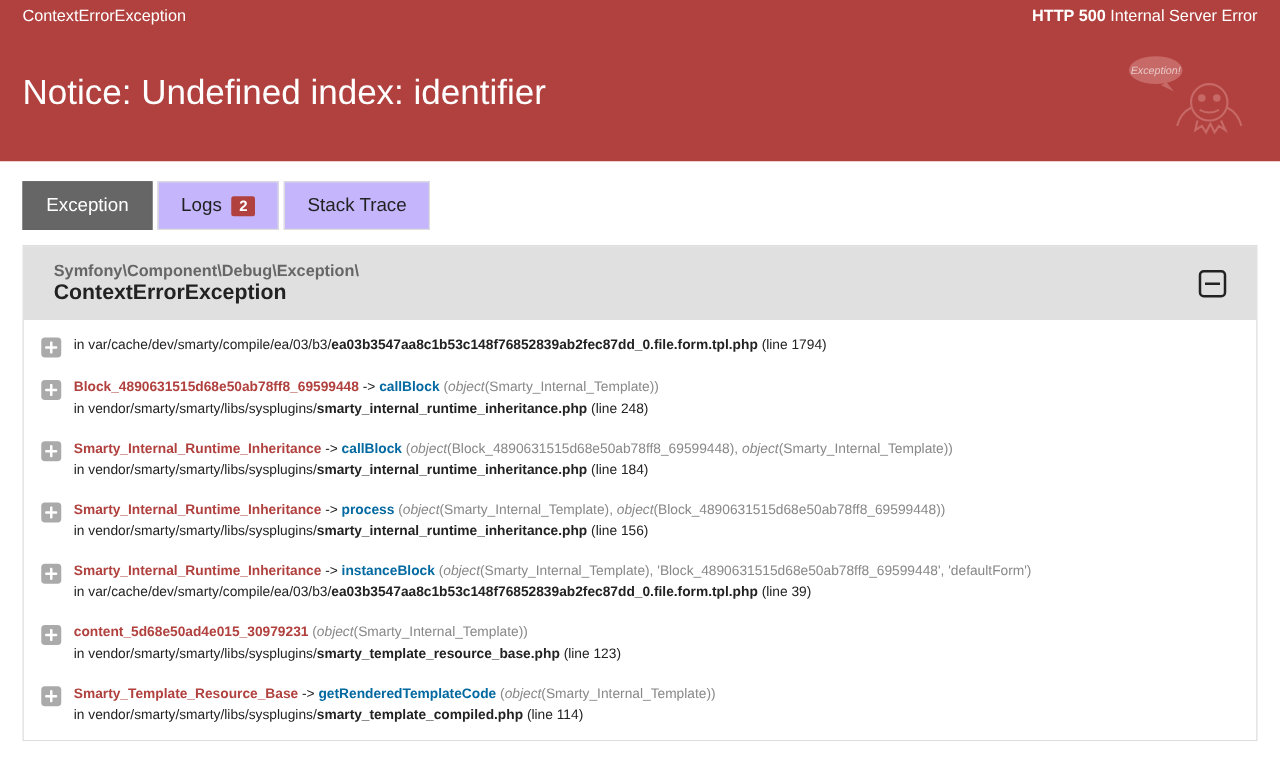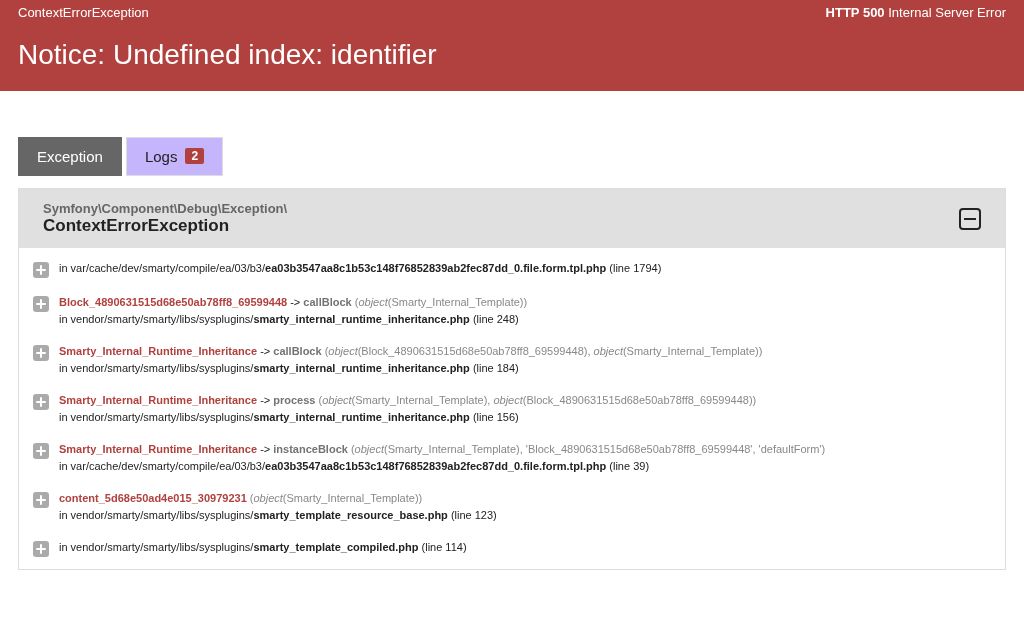--- a/index.html
+++ b/index.html
@@ -42,23 +42,22 @@
   padding: 16px 18px 0 18px;
   gap: 4px;
 }
 .tab {
   padding: 10px 18px;
   font-size: 15px;
   cursor: pointer;
   border: 1px solid transparent;
   background: #fff;
   display: flex;
-  align-items: flex-start;
+  align-items: flex-end;
   gap: 8px;
-  margin-top: 30px;
 }
 .tab.active {
   background: #666;
   color: #fff;
   border-color: #666;
 }
 .tab.inactive {
   background: #c4b5fd;
   border-color: #ddd;
   color: #222;
@@ -128,51 +127,70 @@
   align-items: center;
   justify-content: center;
   margin-top: 2px;
   cursor: pointer;
 }
 .expand-icon svg { width: 10px; height: 10px; }
 .trace-body { flex: 1; }
 .trace-call { color: #222; }
 .trace-class { color: #b0413e; font-weight: 700; }
 .trace-arrow { color: #222; }
-.trace-method { color: #737373; font-weight: 700; }
+.trace-method { color: #0369a1; font-weight: 700; }
 .trace-args { color: #888; }
 .trace-args .kw { font-style: italic; }
 .trace-loc { color: #222; }
 .trace-loc .path-pre { font-weight: 400; }
 .trace-loc .path-bold { font-weight: 700; }
 .trace-loc .line-info { color: #222; }
 </style>
 </head>
 <body>
 
 <div class="header">
   <div class="header-top">
     <div class="header-top-left">ContextErrorException</div>
     <div class="header-top-right">
       <span class="http-code">HTTP 500</span>
       <span>Internal Server Error</span>
     </div>
   </div>
   <div class="header-title-row">
     <h1 class="header-title">Notice: Undefined index: identifier</h1>
+    <div class="ghost">
+      <svg viewBox="0 0 140 80">
+        <g fill="none" stroke="#d17a77" stroke-width="2">
+          <ellipse cx="45" cy="20" rx="25" ry="13" fill="#d17a77" stroke="none"></ellipse>
+          <text x="45" y="24" font-size="10" fill="#fff" font-style="italic" text-anchor="middle" stroke="none">Exception!</text>
+          <path d="M55 31 L62 40 L50 34 Z" fill="#d17a77" stroke="none"></path>
+          <circle cx="95" cy="50" r="17"></circle>
+          <circle cx="88" cy="46" r="2.5" fill="#d17a77"></circle>
+          <circle cx="102" cy="46" r="2.5" fill="#d17a77"></circle>
+          <path d="M86 57 Q95 62 104 57"></path>
+          <path d="M78 55 Q68 60 65 72"></path>
+          <path d="M112 55 Q122 60 125 72"></path>
+          <path d="M84 67 L82 76 L88 72 L92 78 L96 70 L100 78 L104 72 L110 76 L106 67"></path>
+        </g>
+      </svg>
+    </div>
   </div>
 </div>
 
 <div class="tabs">
   <div class="tab active">
     <span>Exception</span>
   </div>
   <div class="tab inactive">
     <span>Logs</span>
     <span class="badge">2</span>
+  </div>
+  <div class="tab inactive">
+    <span>Stack Trace</span>
   </div>
 </div>
 
 <div class="panel">
   <div class="panel-header">
     <div>
       <div class="panel-title-ns">Symfony\Component\Debug\Exception\</div>
       <div class="panel-title-cls">ContextErrorException</div>
     </div>
     <div class="collapse-icon">
@@ -245,17 +263,18 @@
           <div><span class="trace-loc"><span class="path-pre">in vendor/smarty/smarty/libs/sysplugins/</span><span class="path-bold">smarty_template_resource_base.php</span> <span class="line-info">(line 123)</span></span></div>
         </div>
       </div>
       <div class="trace-item">
         <div class="expand-icon">
           <svg viewBox="0 0 10 10">
             <path d="M5 1v8M1 5h8" stroke="#fff" stroke-width="2" stroke-linecap="round"></path>
           </svg>
         </div>
         <div class="trace-body">
+          <div class="trace-call"><span class="trace-class">Smarty_Template_Resource_Base</span><span class="trace-arrow"> -&gt; </span><span class="trace-method">getRenderedTemplateCode</span> <span class="trace-args">(<span class="kw">object</span>(Smarty_Internal_Template))</span></div>
           <div><span class="trace-loc"><span class="path-pre">in vendor/smarty/smarty/libs/sysplugins/</span><span class="path-bold">smarty_template_compiled.php</span> <span class="line-info">(line 114)</span></span></div>
         </div>
       </div>
     </div>
 </div>
 
 </body></html>

